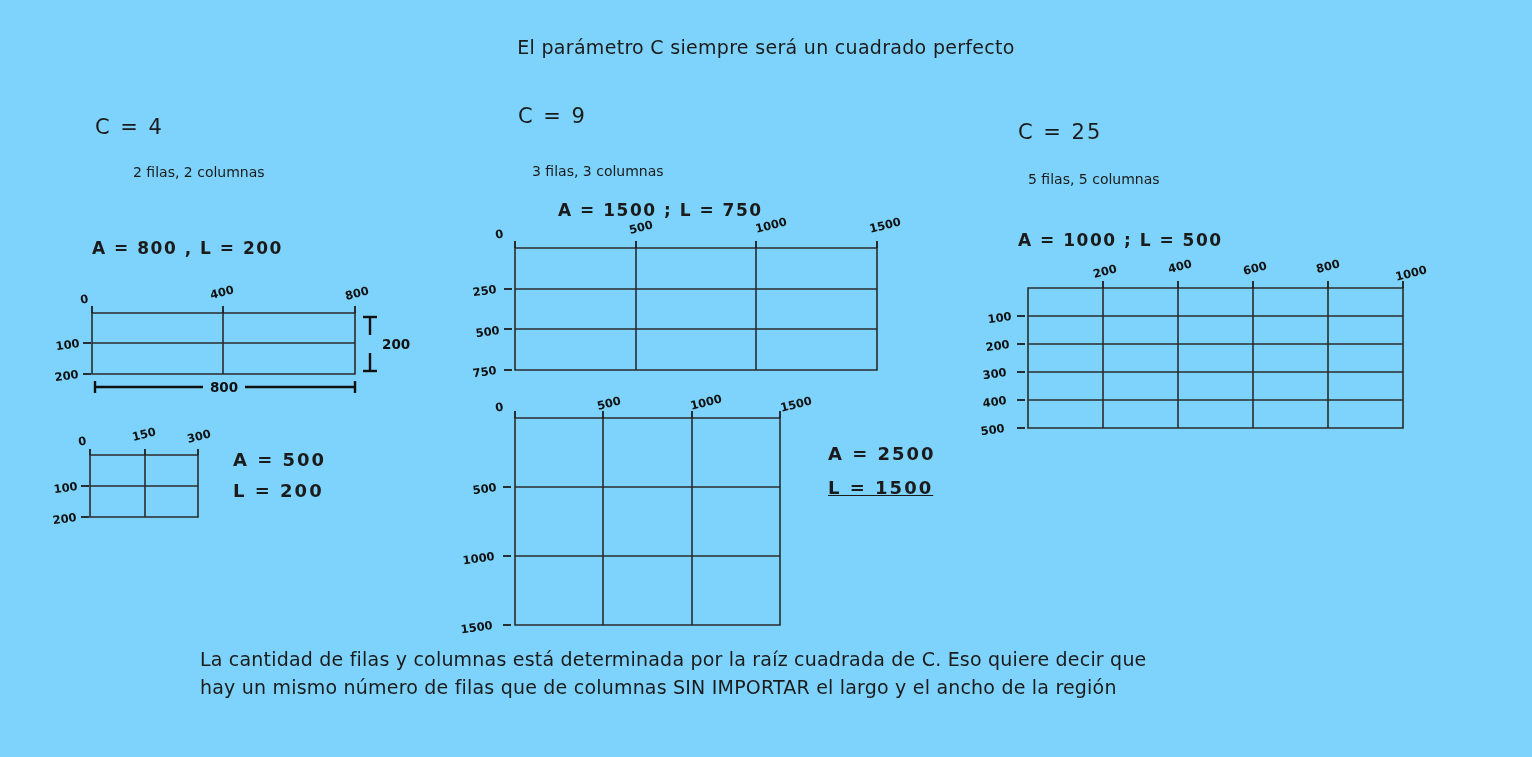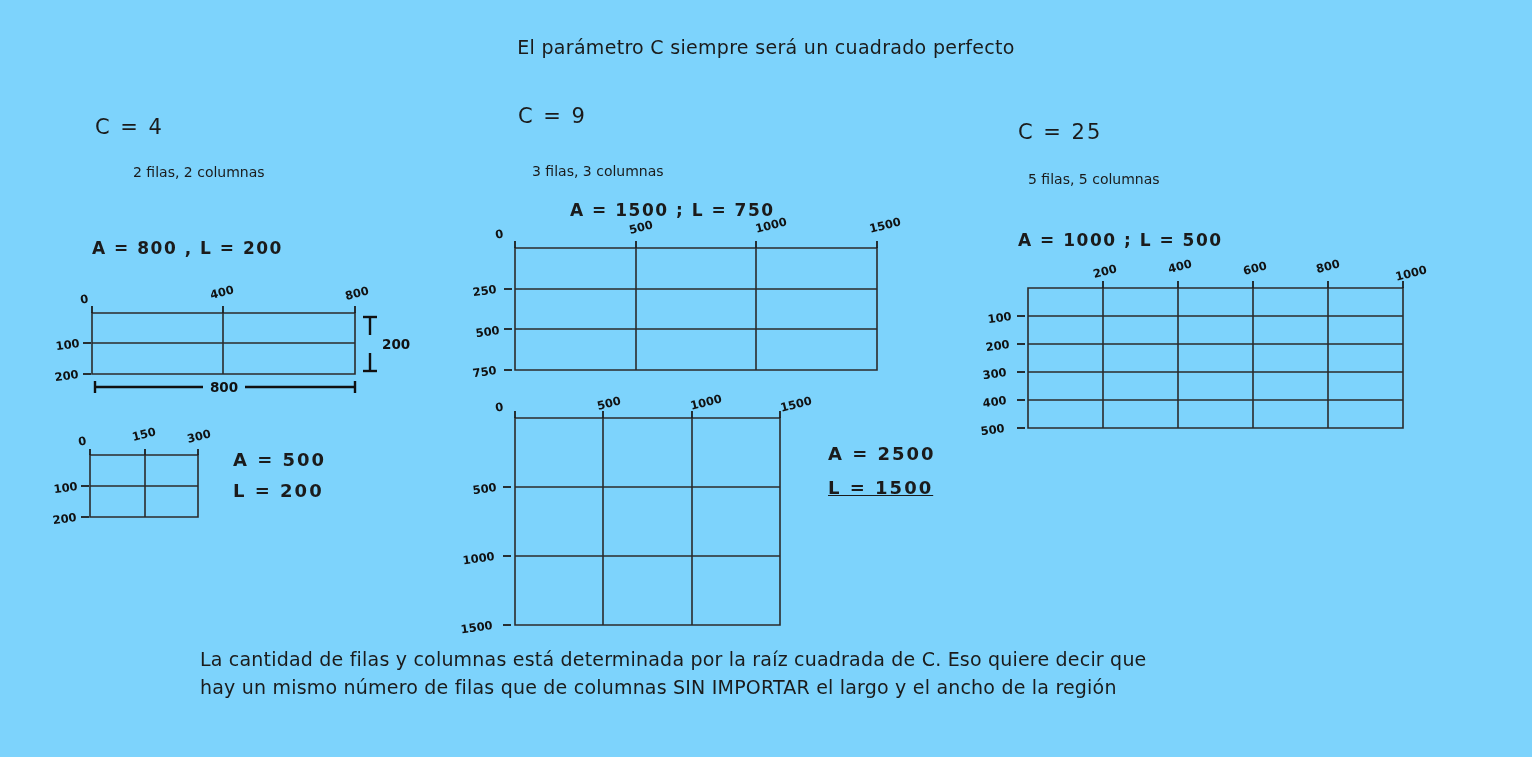--- a/index.html
+++ b/index.html
@@ -85,21 +85,21 @@
     <text class="tick" x="145" y="15" text-anchor="middle" transform="rotate(-14,145,15)">300</text>
     <text class="tick" x="23" y="65" text-anchor="end" transform="rotate(-8,23,65)">100</text>
     <text class="tick" x="22" y="96" text-anchor="end" transform="rotate(-8,22,96)">200</text>
   </svg>
 
   <div class="abs sidelabel" style="left:233px;top:449px;">A = 500</div>
   <div class="abs sidelabel" style="left:233px;top:480px;text-align:right;">L = 200</div>
 
   <div class="abs clabel" style="left:518px;top:104px;">C = 9</div>
   <div class="abs rclabel" style="left:532px;top:163px;">3 filas, 3 columnas</div>
-  <div class="abs allabel" style="left:558px;top:200px;margin-left:12px;">A = 1500 ;  L = 750</div>
+  <div class="abs allabel" style="left:558px;top:200px;">A = 1500 ;  L = 750</div>
 
   <svg class="abs" style="left:450px;top:218px;" width="470" height="165" viewBox="0 0 470 165">
     <g>
       <path class="gl" d="M65,30 H427 V152 H65 Z"></path>
       <line class="gl" x1="65" y1="71" x2="427" y2="71"></line>
       <line class="gl" x1="65" y1="111" x2="427" y2="111"></line>
       <line class="gl" x1="186" y1="30" x2="186" y2="152"></line>
       <line class="gl" x1="306" y1="30" x2="306" y2="152"></line>
     </g>
     <g>

